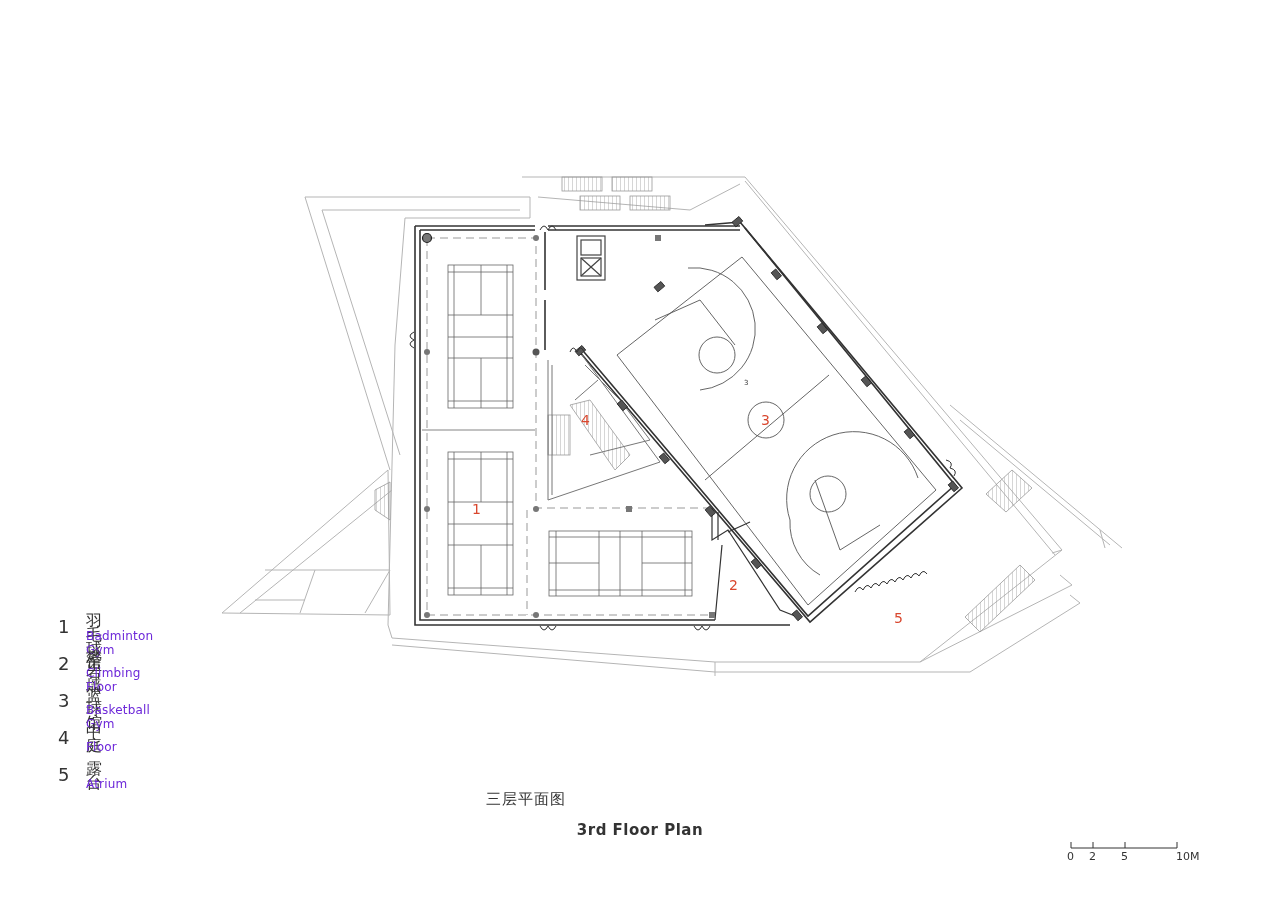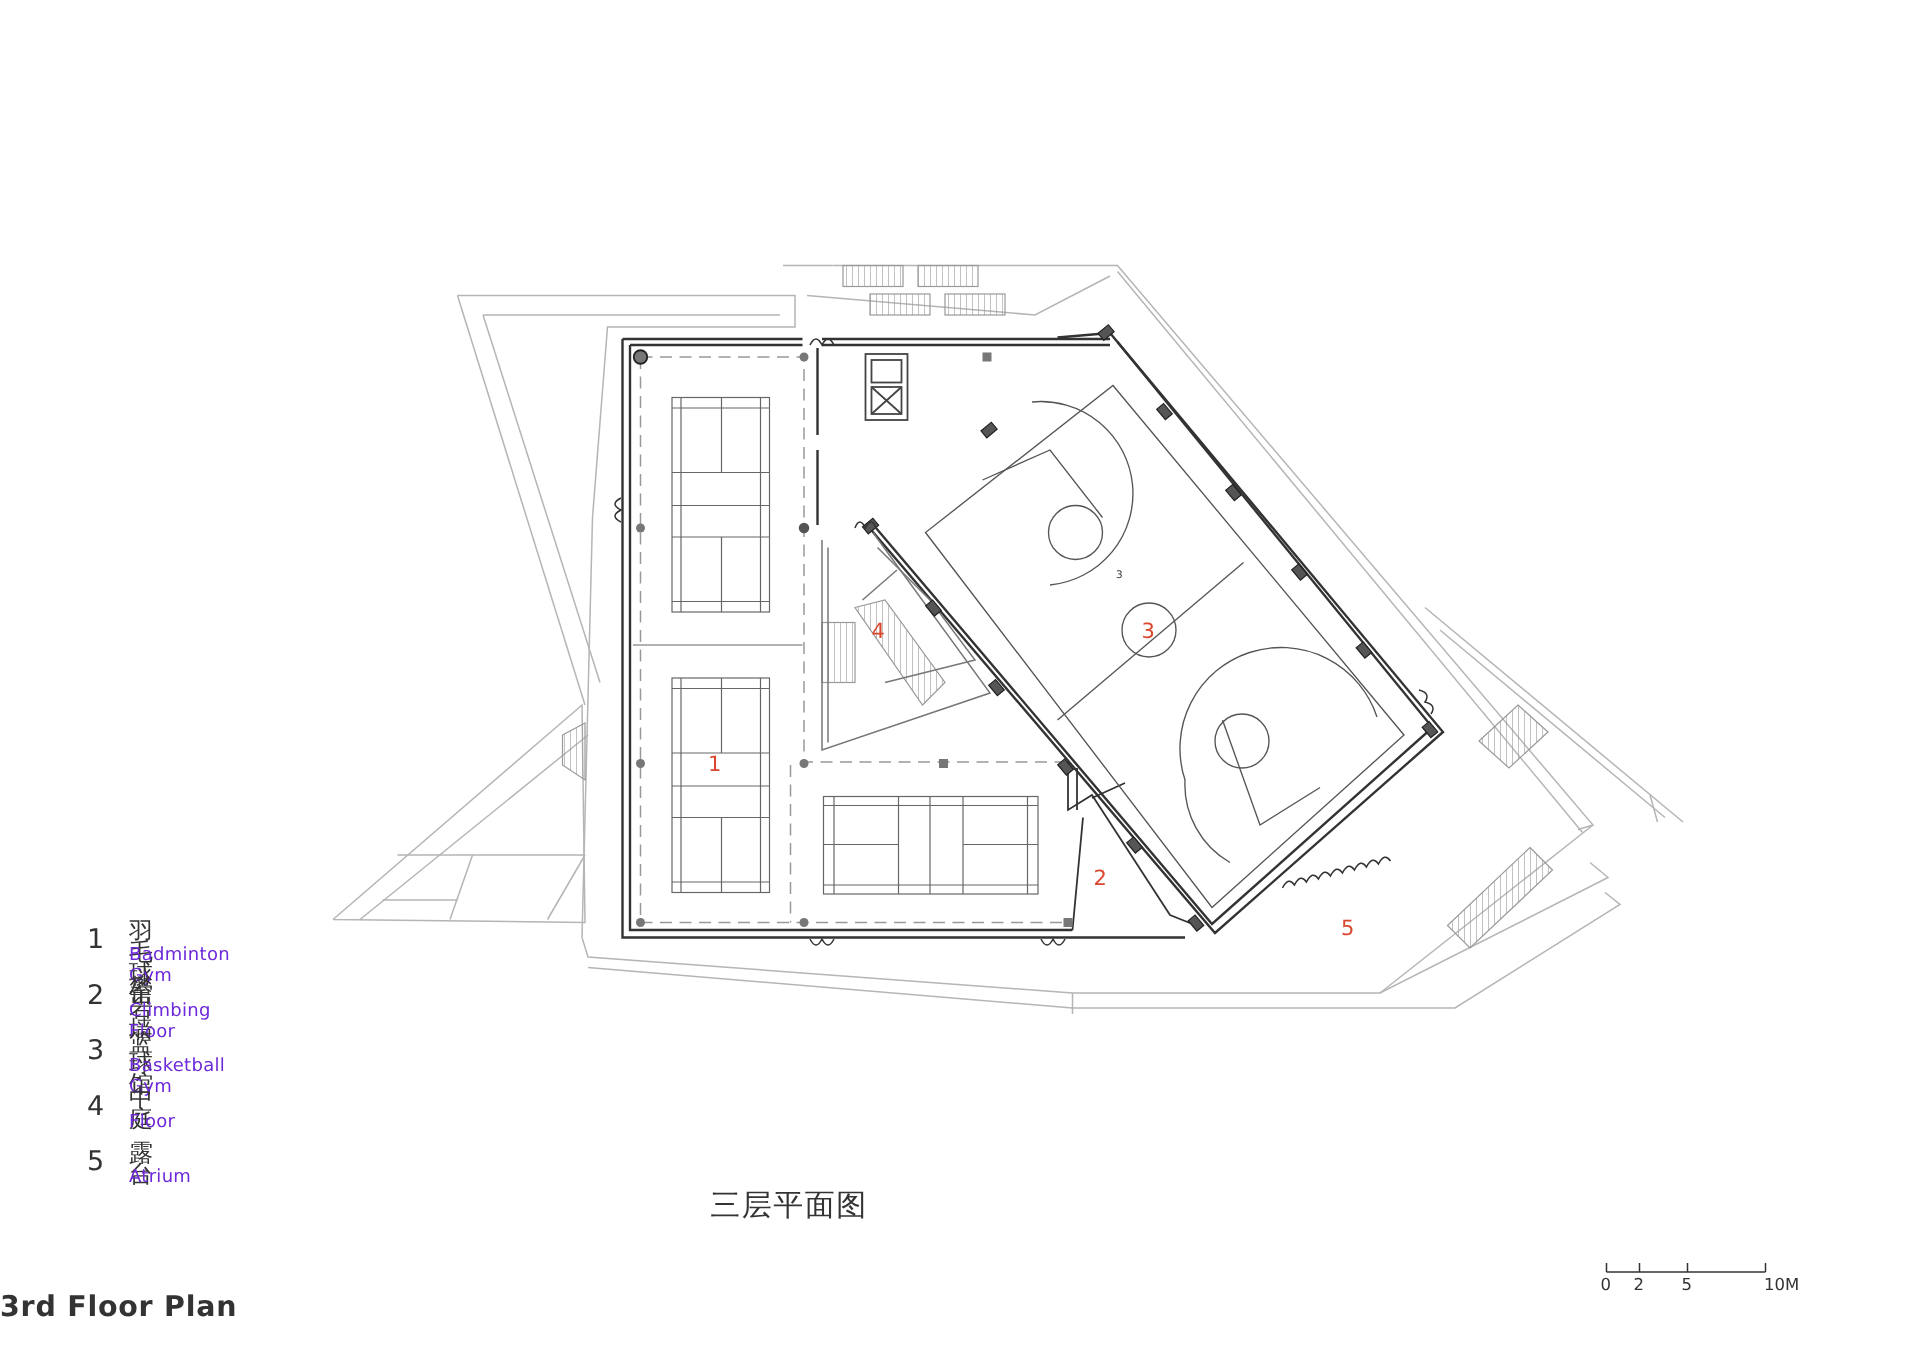--- a/index.html
+++ b/index.html
@@ -3,22 +3,22 @@
 <meta charset="utf-8">
 <style>
   html,body{margin:0;padding:0;background:#ffffff;}
   body{width:1280px;height:904px;position:relative;overflow:hidden;font-family:"DejaVu Sans","Liberation Sans",sans-serif;color:#2b2b2b;}
   #plan{position:absolute;left:0;top:0;width:1280px;height:904px;}
   .legend{position:absolute;left:58px;top:614px;}
   .legend-item{position:relative;height:37px;}
   .legend-num{position:absolute;left:0;top:2px;font-size:18px;color:#333;font-family:"DejaVu Sans",sans-serif;}
   .legend-zh{position:absolute;left:28px;top:0;font-size:16px;color:#333;line-height:14px;}
   .legend-en{position:absolute;left:28px;top:15px;font-size:12px;color:#6d28d9;line-height:14px;letter-spacing:0.2px;}
-  .title-zh{position:absolute;left:0;width:1052px;top:790px;text-align:center;font-size:20px;color:#333;letter-spacing:1px;}
-  .title-en{position:absolute;left:0;width:1280px;top:821px;text-align:left;font-size:19px;color:#333;font-weight:bold;letter-spacing:0.5px;margin-top:39px;}
+  .title-zh{position:absolute;left:0;width:1052px;top:790px;text-align:center;font-size:15px;color:#333;letter-spacing:1px;}
+  .title-en{position:absolute;left:0;width:1280px;top:821px;text-align:center;font-size:15px;color:#333;font-weight:bold;letter-spacing:0.5px;}
   .scale-label{position:absolute;top:850px;font-size:11px;color:#333;}
 </style>
 </head>
 <body>
 
 <svg id="plan" viewBox="0 0 1280 904" xmlns="http://www.w3.org/2000/svg">
   <defs>
     <pattern id="stairs" width="4" height="4" patternUnits="userSpaceOnUse">
       <line x1="0" y1="0" x2="0" y2="4" stroke="#999" stroke-width="0.8"></line>
     </pattern>

